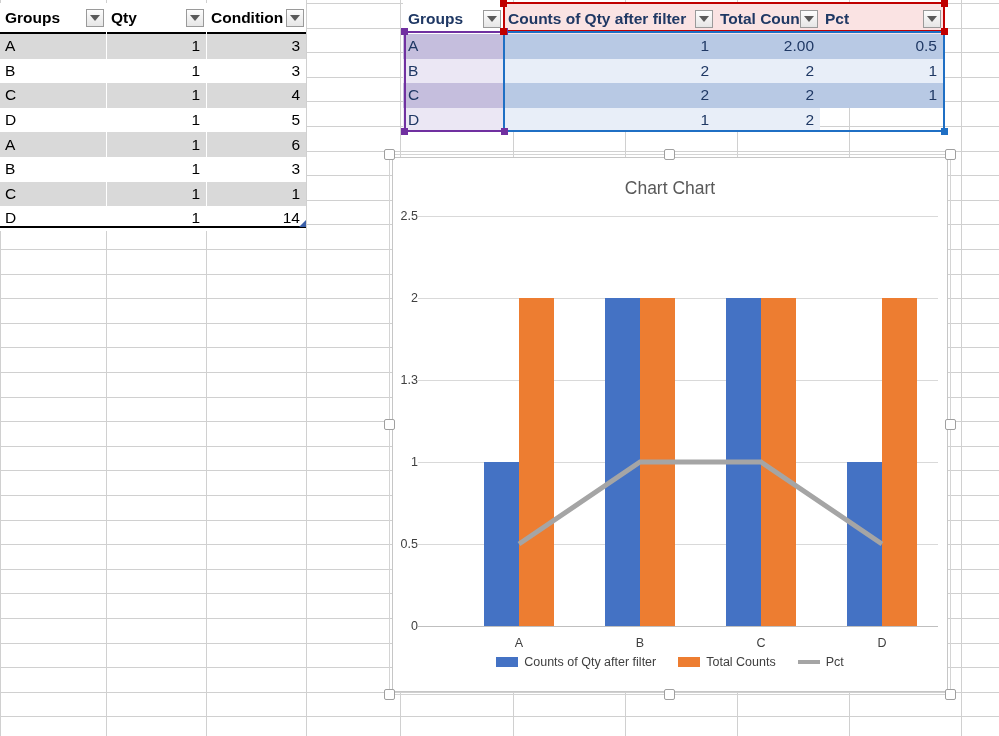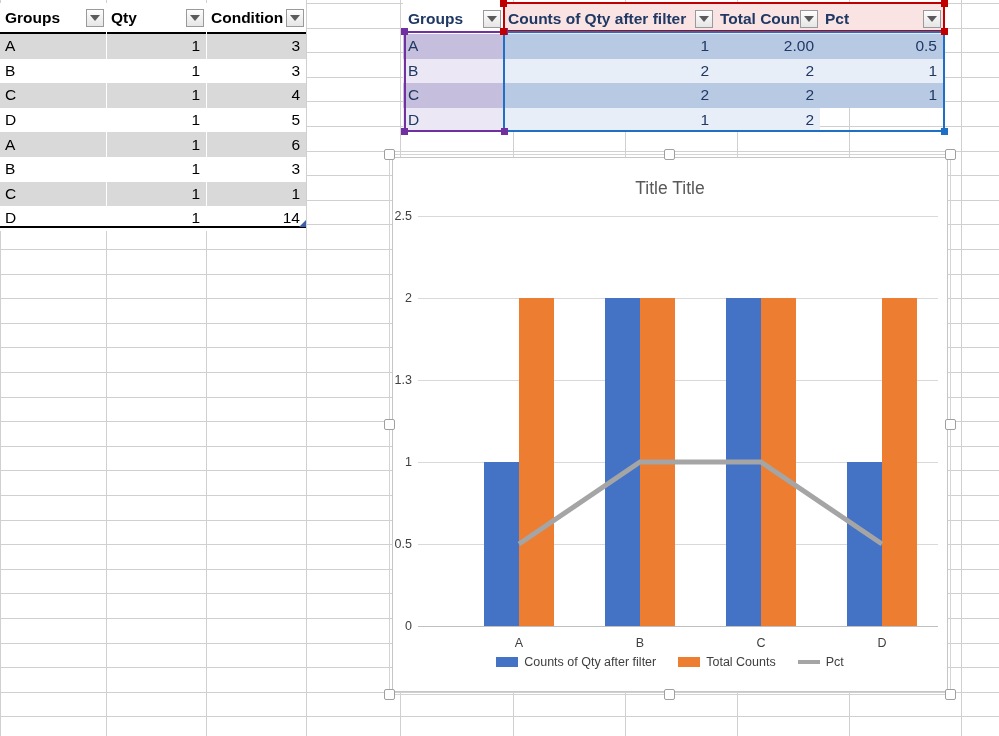--- a/index.html
+++ b/index.html
@@ -181,21 +181,20 @@
     font-family: "Liberation Sans", sans-serif;
   }
   #plot {
     position: absolute;
     left: 25px; top: 58px;
     width: 520px; height: 410px;
   }
   .axis-label {
     position: absolute;
     right: 100%;
-    margin-right: 6px;
     transform: translateY(-50%);
     font-size: 12.5px;
     color: #404040;
     white-space: nowrap;
   }
   .gridline {
     position: absolute;
     left: 0; right: 0;
     height: 1px;
     background: #d9d9d9;
@@ -451,21 +450,21 @@
   <div class="sel-nub nub-red" style="left:500px; top:28px;"></div>
   <div class="sel-nub nub-red" style="left:941px; top:28px;"></div>
 
   <div class="sel-outline sel-blue" style="left:503px; top:31px; width:442px; height:101px;"></div>
   <div class="sel-nub nub-blue" style="left:941px; top:128px;"></div>
 
   <div class="chart-frame"></div>
 
   <div id="chart-obj">
 
-    <div id="chart-title">Title Title</div>
+    <div id="chart-title">Chart Chart</div>
 
     <div id="plot">
 
       <div class="gridline" style="top:0px;"></div>
       <div class="axis-label" style="top:0px;">2.5</div>
 
       <div class="gridline" style="top:82px;"></div>
       <div class="axis-label" style="top:82px;">2</div>
 
       <div class="gridline" style="top:164px;"></div>

